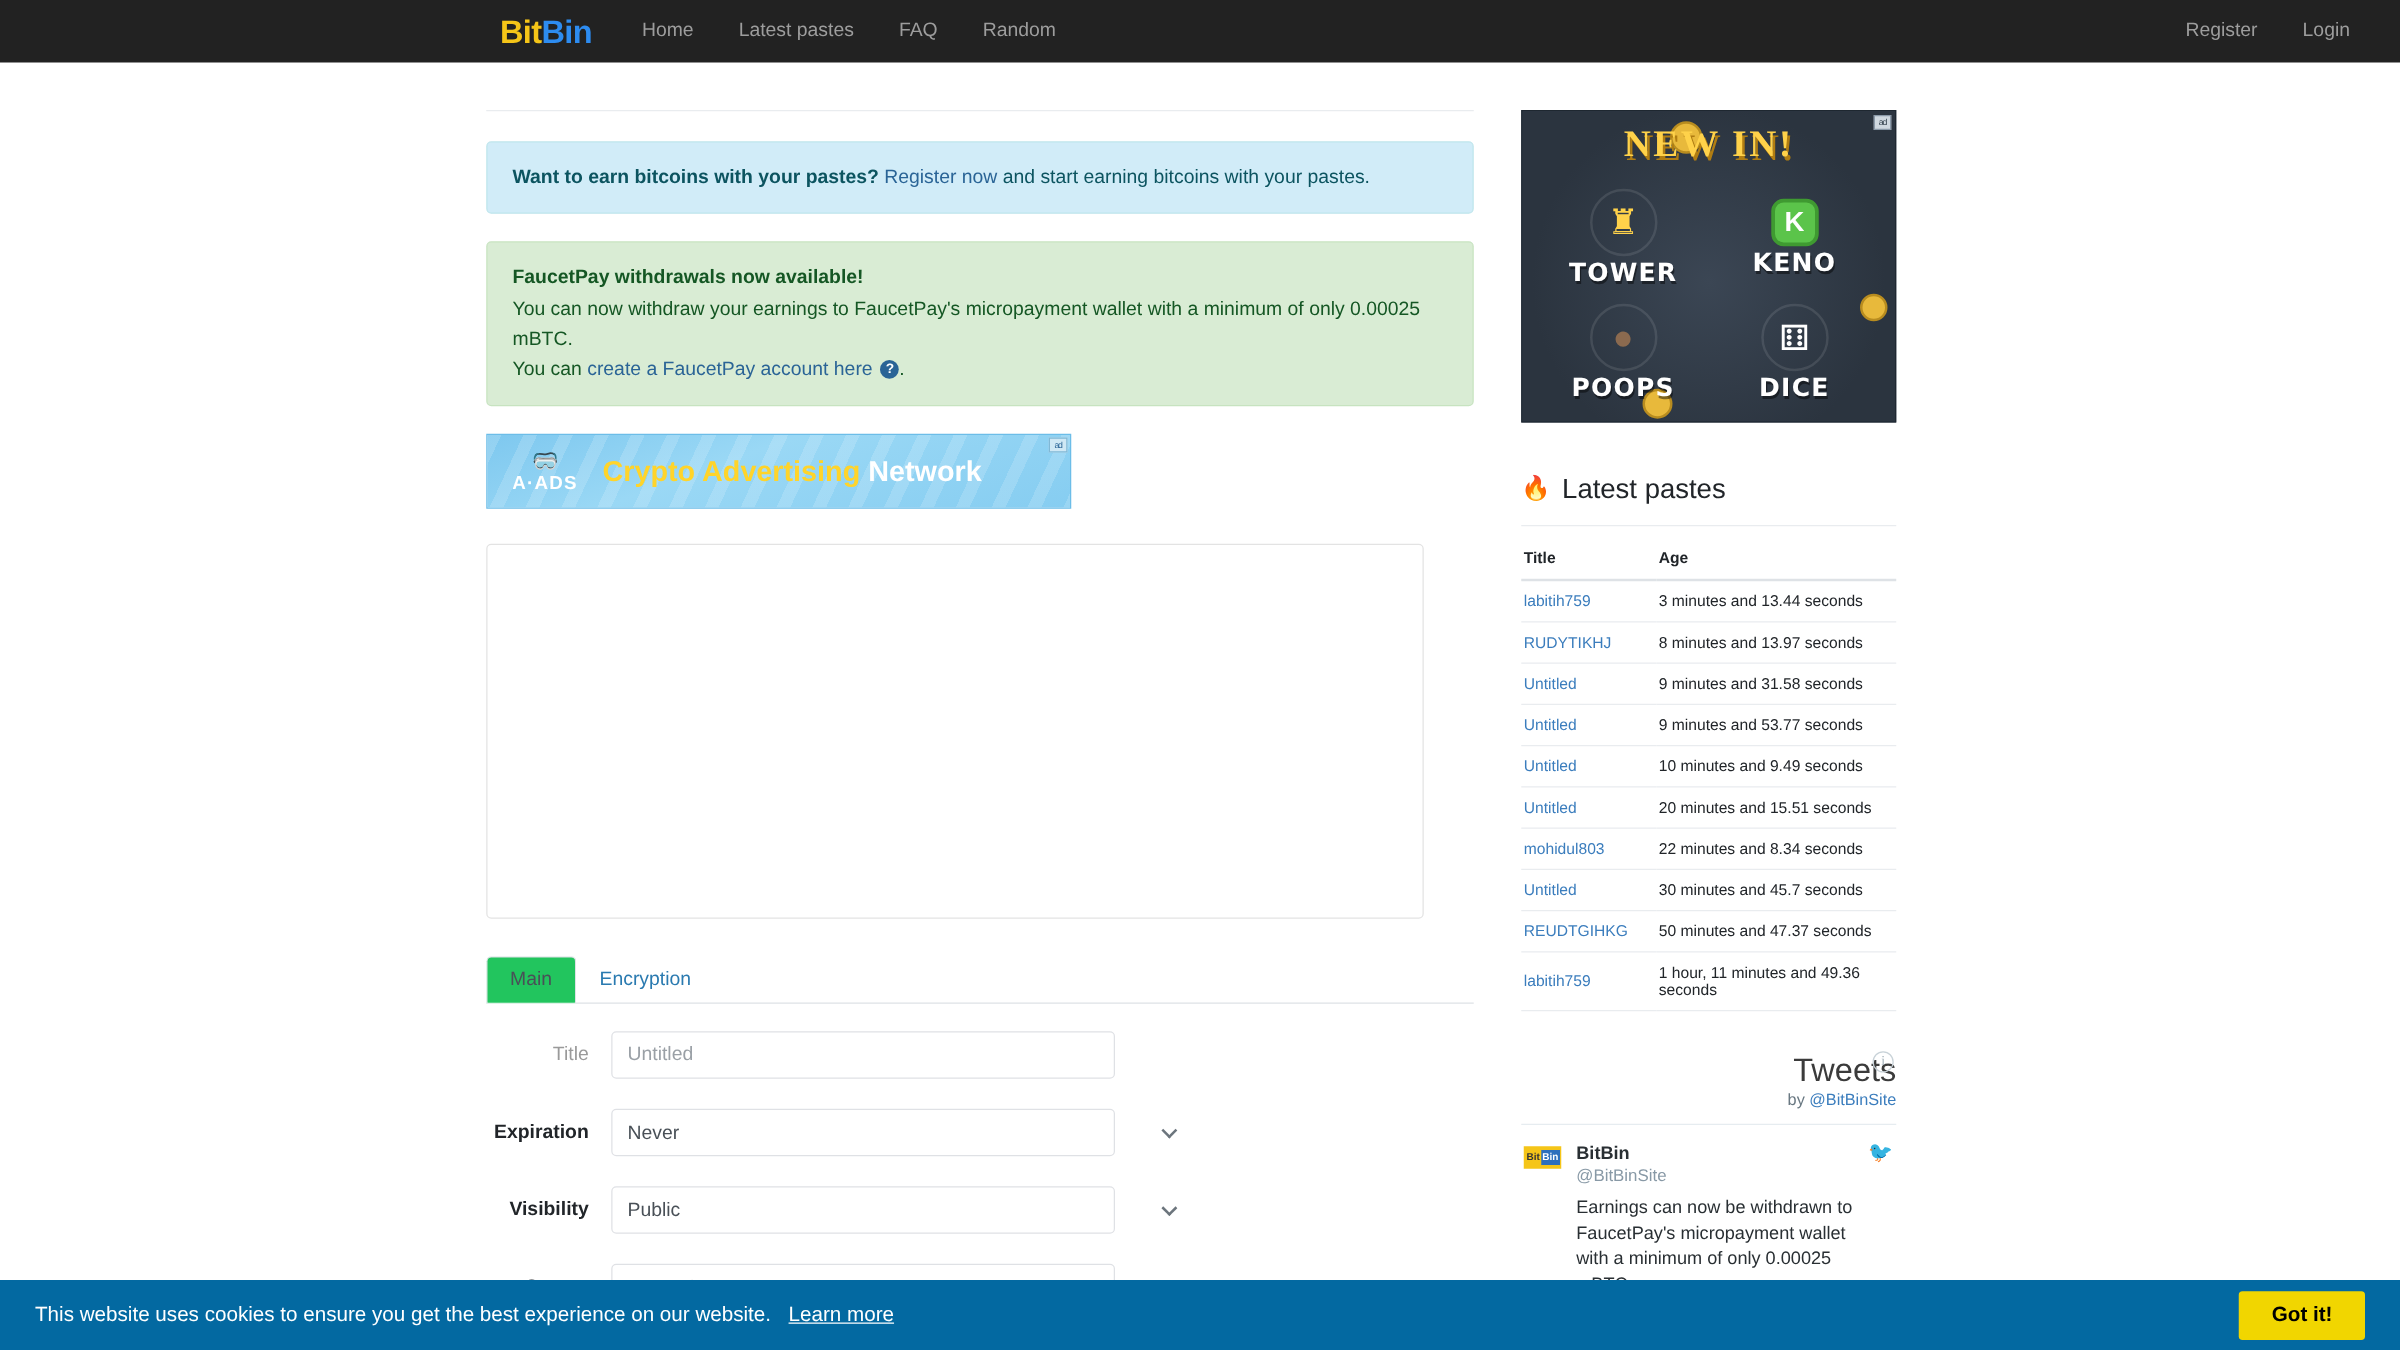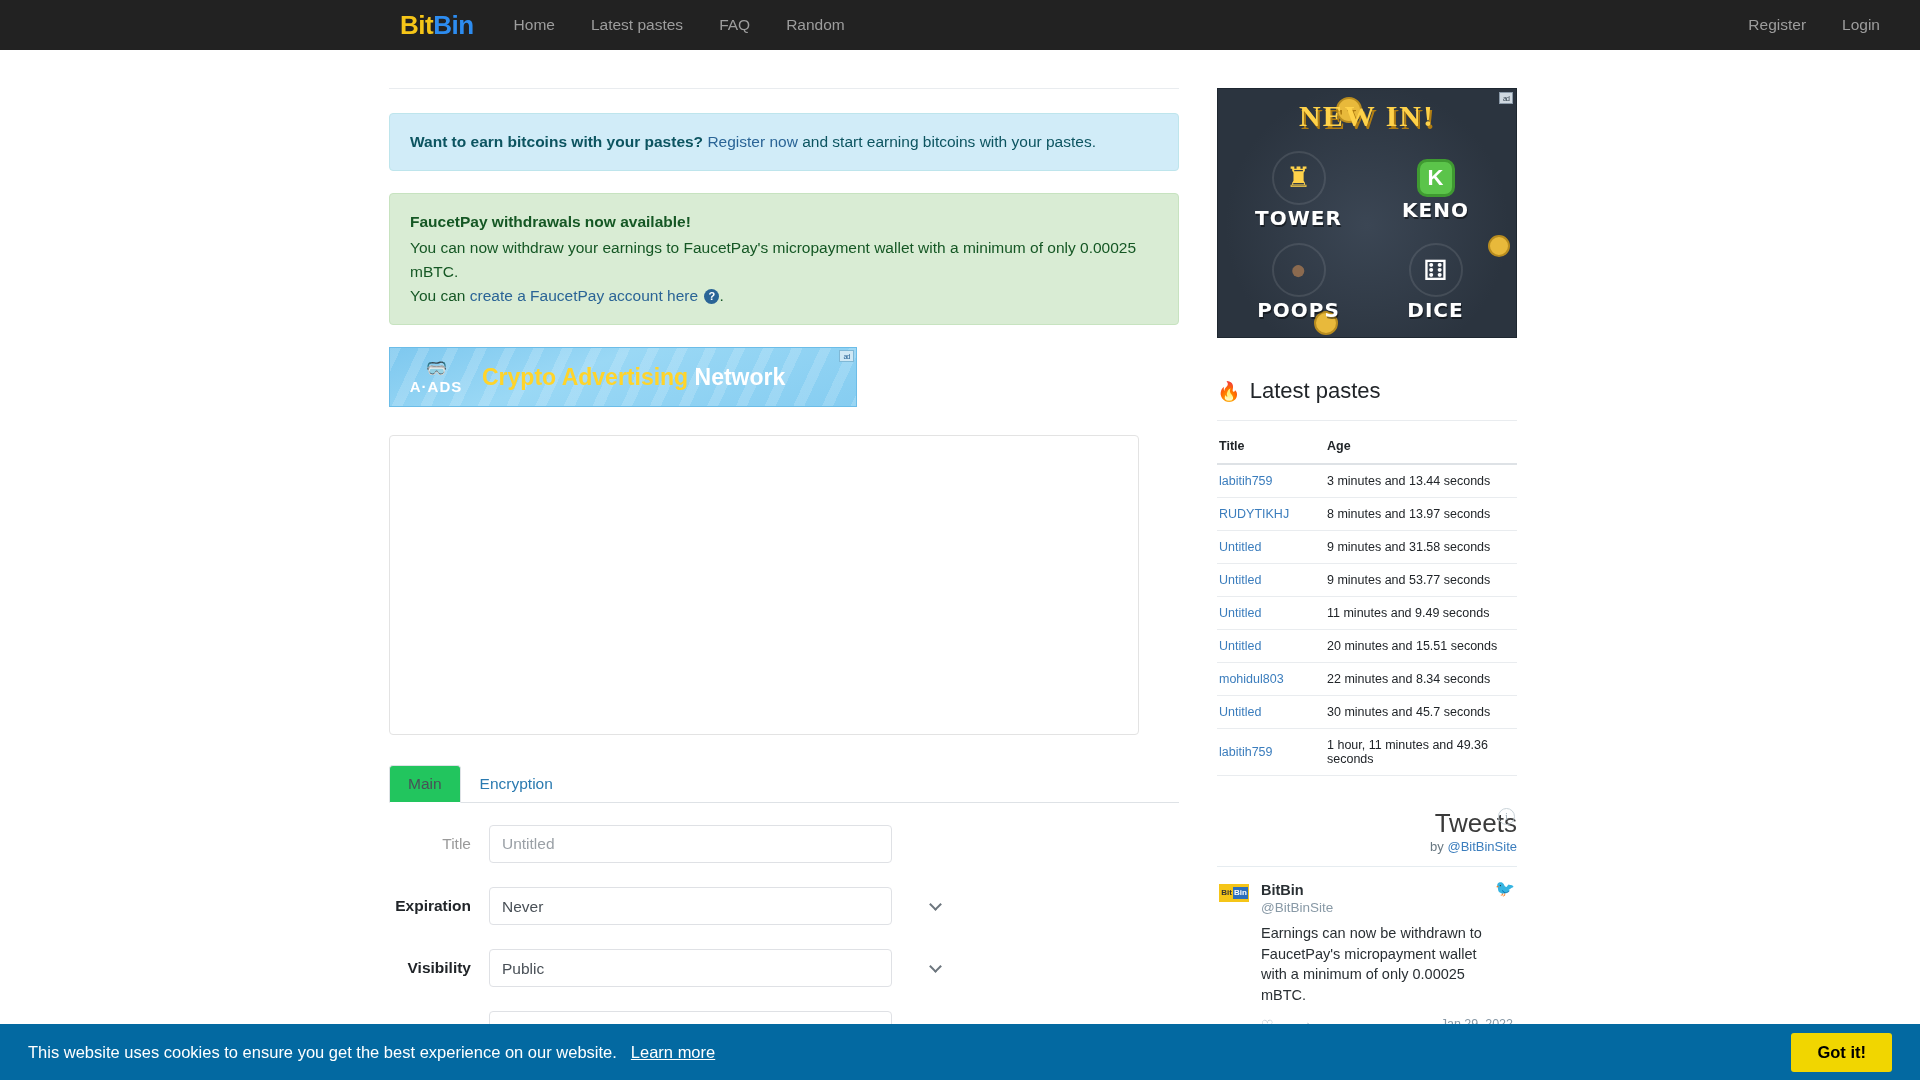--- a/index.html
+++ b/index.html
@@ -517,33 +517,37 @@
         <tr>
           <td class="t c-title"><a>Untitled</a></td>
           <td>9 minutes and 31.58 seconds</td>
         </tr>
         <tr>
           <td class="t c-title"><a>Untitled</a></td>
           <td>9 minutes and 53.77 seconds</td>
         </tr>
         <tr>
           <td class="t c-title"><a>Untitled</a></td>
-          <td>11 minutes and 9.49 seconds</td>
+          <td>10 minutes and 9.49 seconds</td>
         </tr>
         <tr>
           <td class="t c-title"><a>Untitled</a></td>
           <td>20 minutes and 15.51 seconds</td>
         </tr>
         <tr>
           <td class="t c-title"><a>mohidul803</a></td>
           <td>22 minutes and 8.34 seconds</td>
         </tr>
         <tr>
           <td class="t c-title"><a>Untitled</a></td>
           <td>30 minutes and 45.7 seconds</td>
+        </tr>
+        <tr>
+          <td class="t c-title"><a>REUDTGIHKG</a></td>
+          <td>50 minutes and 47.37 seconds</td>
         </tr>
         <tr>
           <td class="t c-title"><a>labitih759</a></td>
           <td>1 hour, 11 minutes and 49.36 seconds</td>
         </tr>
       </tbody>
     </table>
 
     <div class="tw-wrap">
       <div class="tw-head">

